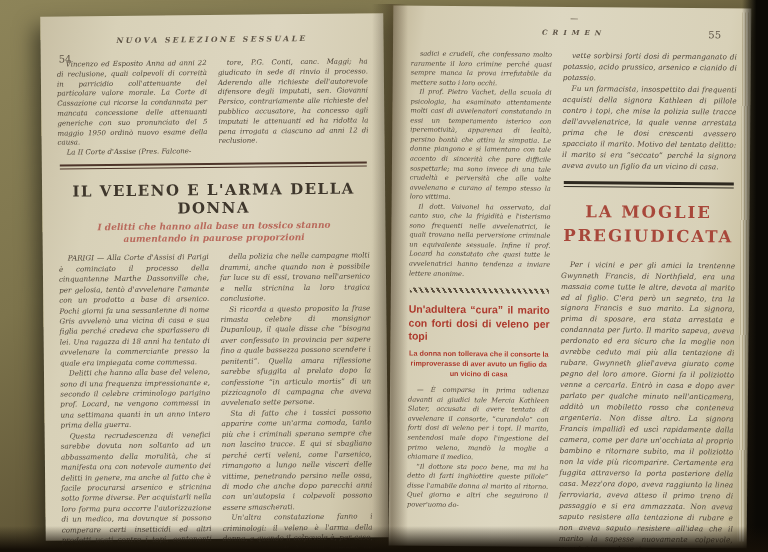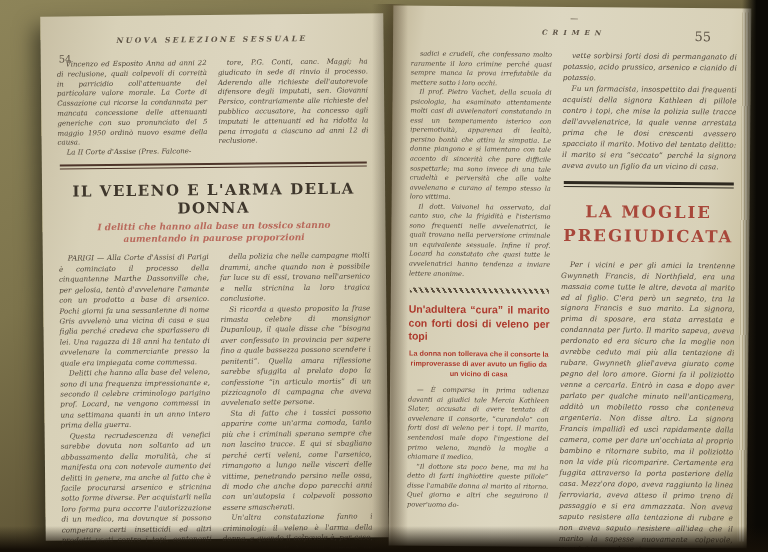--- a/index.html
+++ b/index.html
@@ -25,21 +25,21 @@
 
   
   .pl-header { position:relative; height:15px; margin-top:8px; }
   .pl-num { position:absolute; left:2px; top:17px; font-size:10px; color:#5e5446;text-align:center; }
   .pl-title { position:absolute; left:0; right:0; top:0; text-align:center; font-size:7.5px;
     letter-spacing:2.5px; font-style:italic; font-weight:bold; color:#5e5446; }
   .pr-header { position:relative; height:26px; }
   .pr-dash { position:absolute; left:50%; top:-3px; transform:translateX(-50%); font-size:8px; color:#6a6050; }
   .pr-title { position:absolute; left:0; right:0; top:11px; text-align:center; font-size:7px;
     letter-spacing:5px; font-style:italic; font-weight:bold; color:#5e5446; }
-  .pr-num { position:absolute; right:26px; top:11px; font-size:13px; color:#5e5446; }
+  .pr-num { position:absolute; right:16px; top:11px; font-size:10px; color:#5e5446; }
 
   
   .cols { display:flex; gap:11px; }
   .col { flex:1; min-width:0; }
   p { margin:0; text-indent:9px; text-align:justify; color:#50463a; }
   .pl-intro { margin-top:9px; min-height:94px; }
   .pl-intro p { font-size:7px; line-height:1.4; font-style:italic; }
   .pl-body p { font-size:7.2px; line-height:1.45; font-style:italic; }
   .pl-body { margin-top:8px; }
 

